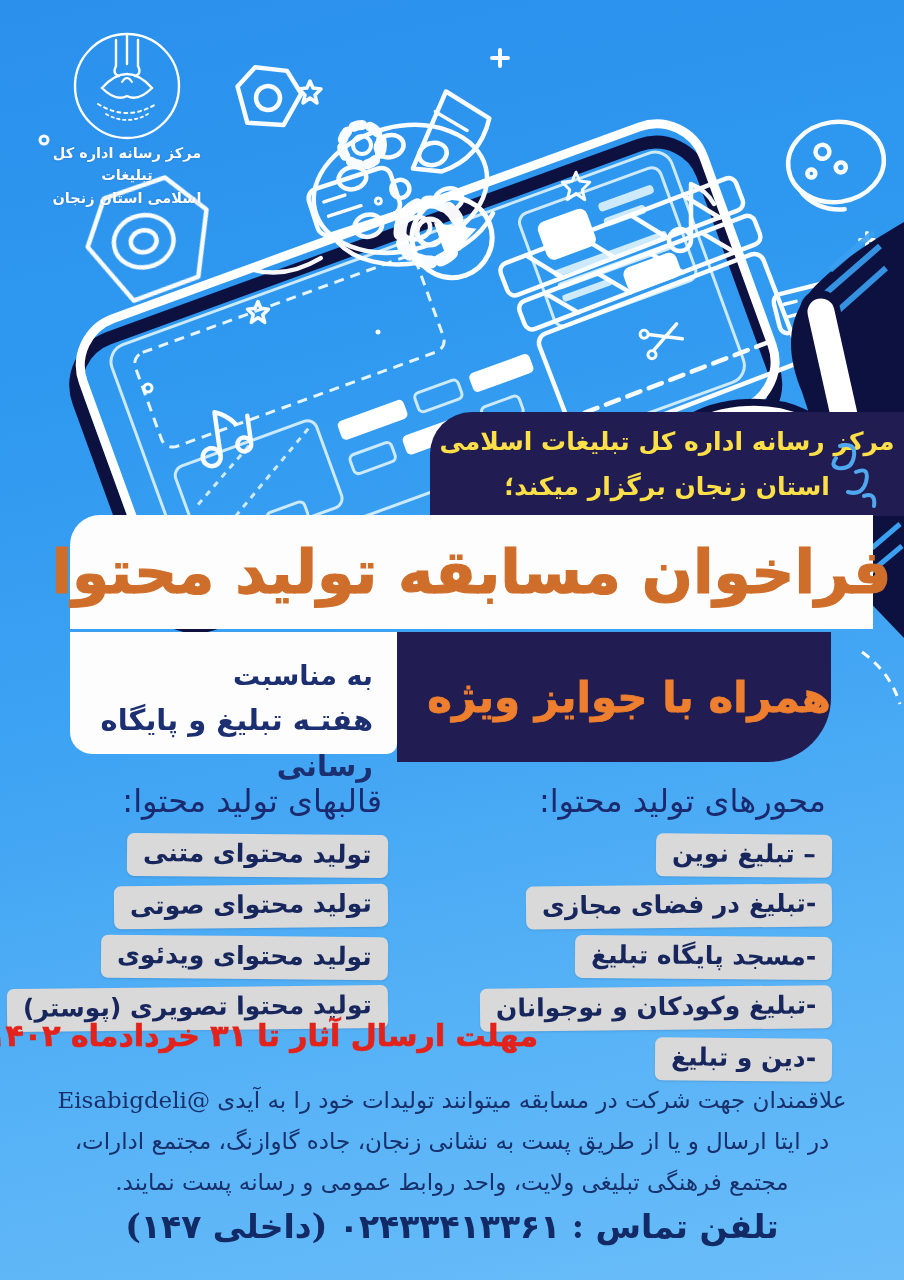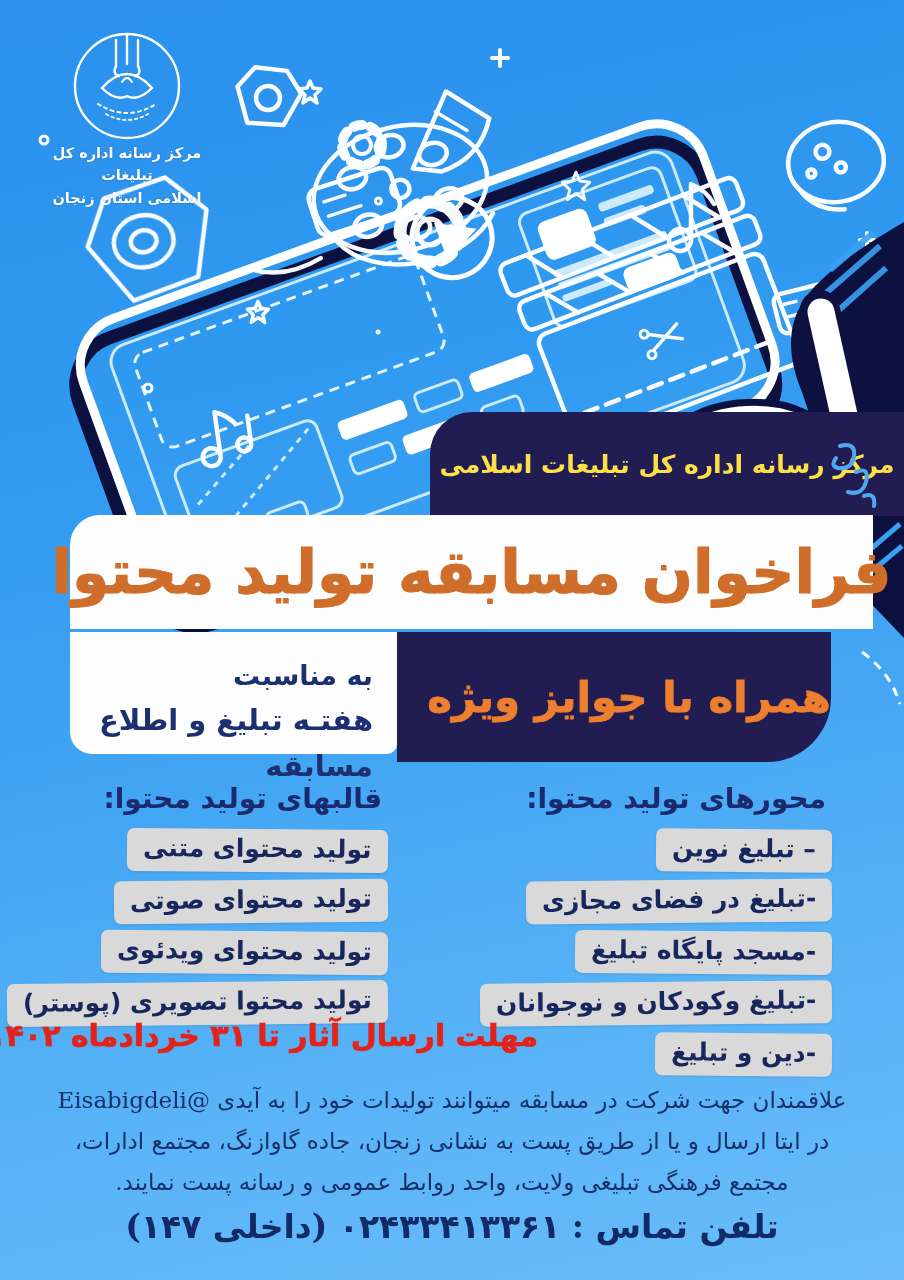--- a/index.html
+++ b/index.html
@@ -52,21 +52,21 @@
     position:absolute;left:397px;top:632px;width:434px;height:130px;z-index:3;
     background:#211d52;border-radius:0 0 64px 0;
     display:flex;align-items:center;
   }
   .prize .p{color:#ee7f2e;font-size:42px;font-weight:bold;-webkit-text-stroke:.8px #ee7f2e;white-space:nowrap;}
 
   
   .col{position:absolute;display:flex;flex-direction:column;align-items:flex-start;z-index:2;gap:8px;}
   .col-axes{top:782px;right:72px;width:430px;}
   .col-formats{top:782px;left:70px;width:318px;}
-  .col h3{margin:0 6px 6px 0;font-size:28px;color:#1b2a6e;font-weight:bold;}
+  .col h3{margin:0 6px 6px 0;font-size:32px;color:#1b2a6e;font-weight:normal;}
   .pill{
     background:#d9d9d9;color:#17265c;font-weight:bold;font-size:25px;line-height:1.2;
     padding:5px 16px 8px 16px;border-radius:7px;white-space:nowrap;
     box-shadow:0 1px 2px rgba(30,60,110,.18);
   }
   .pill:nth-of-type(even){transform:rotate(-.6deg);}
   .pill:nth-of-type(odd){transform:rotate(.5deg);}
 
   .deadline{
     position:absolute;top:1018px;left:60px;width:478px;z-index:2;text-align:center;
@@ -267,32 +267,33 @@
         <path d="M26 78 Q55 96 84 78" stroke-width="2" stroke-dasharray="3 4"></path>
         <path d="M34 88 Q55 100 76 88" stroke-width="1.8" stroke-dasharray="2.5 3.5"></path>
       </g>
     </svg>
     <div class="l1">مرکز رسانه اداره کل تبلیغات</div>
     <div class="l2">اسلامی استان زنجان</div>
   </div>
 
   <div class="announce">
     <div>مرکز رسانه اداره کل تبلیغات اسلامی</div>
+    <div>استان زنجان برگزار میکند؛</div>
   </div>
   <svg class="signature" viewBox="0 0 64 74">
     <path d="M14 8 Q30 4 28 18 Q26 32 12 30 Q4 28 10 20 M30 34 Q44 28 40 44 Q36 58 22 54 M38 58 Q50 54 48 68" fill="none" stroke="#4fa8ef" stroke-width="4" stroke-linecap="round"></path>
   </svg>
 
   <div class="title-band">
     <div class="title">فراخوان مسابقه تولید محتوا</div>
   </div>
 
   <div class="occasion">
     <div class="o1">به مناسبت</div>
-    <div class="o2">هفتـه تبلیغ و اطلاع مسابقه</div>
+    <div class="o2">هفتـه تبلیغ و پایگاه رسانی</div>
   </div>
 
   <div class="prize">
     <div class="p">همراه با جوایز ویژه</div>
   </div>
 
   <div class="col col-axes">
     <h3>محورهای  تولید محتوا:</h3>
     <div class="pill">– تبلیغ نوین</div>
     <div class="pill">-تبلیغ در فضای مجازی</div>

